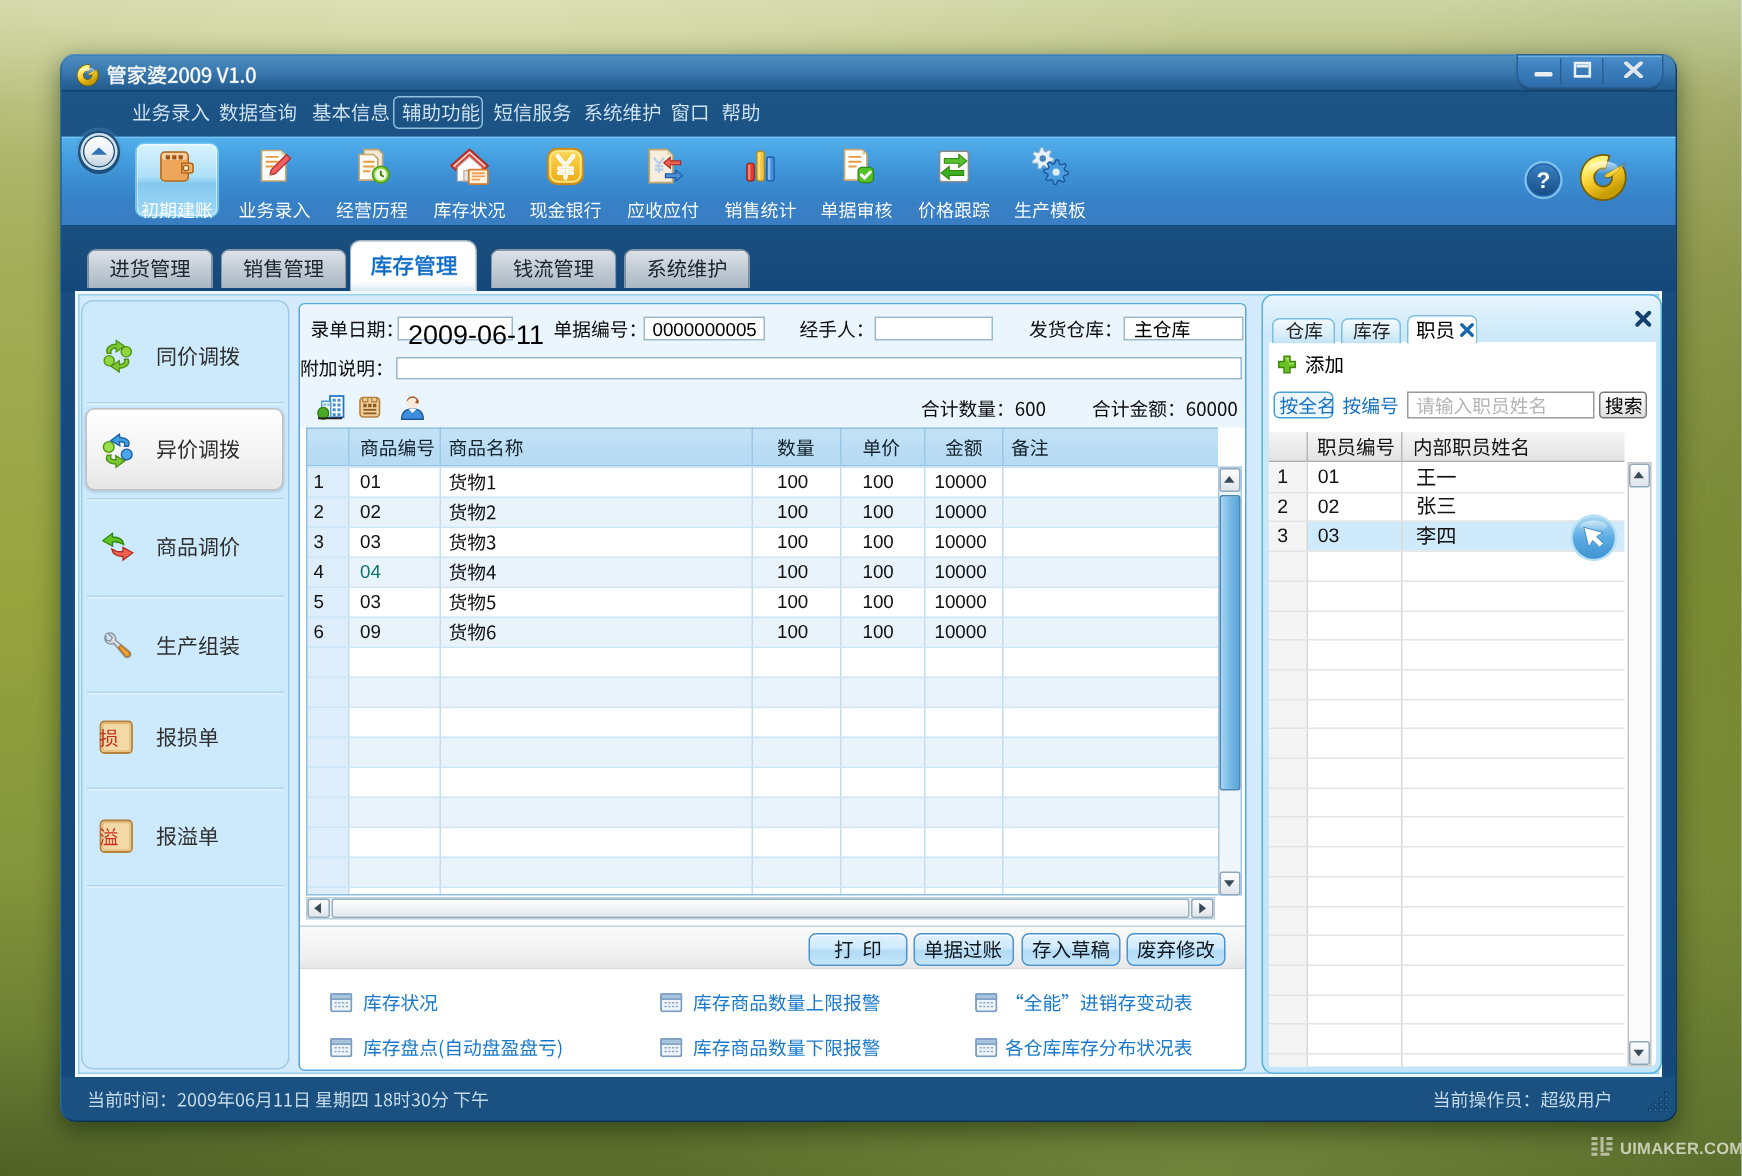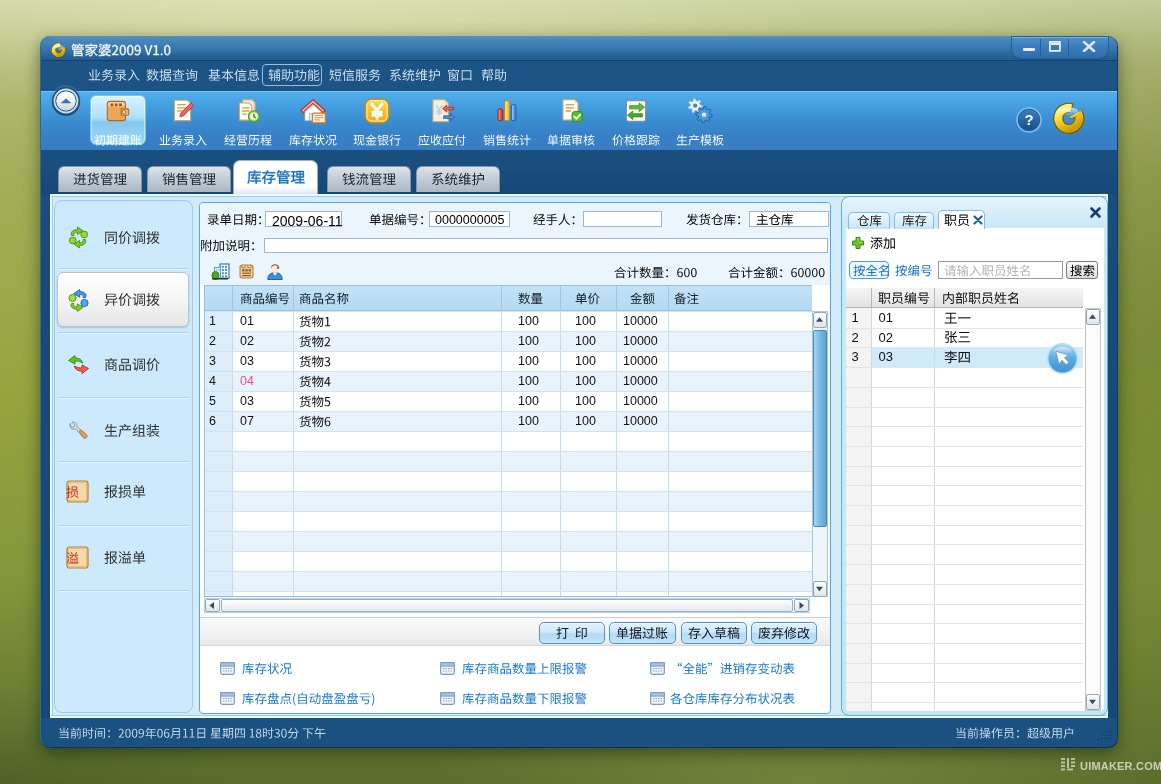--- a/index.html
+++ b/index.html
@@ -498,21 +498,21 @@
 <svg class="tx " style="left:207px;top:209.5px;" width="64" height="19">
     <g transform="translate(0 14.2) scale(0.025)" fill="#101010">
       <use href="#u5F55" x="0"></use>
       <use href="#u5355" x="500"></use>
       <use href="#u65E5" x="1000"></use>
       <use href="#u671F" x="1500"></use>
       <use href="#uFF1A" x="2000"></use>
     </g>
   </svg>
 <div class="abs" style="left:264.5px;top:211px;width:77.5px;height:16px;background:#ffffff;border:1px solid #9ab8ce;"></div>
-<div class="lat" style="left:272px;top:213px;font-size:14px;color:#000">2009-06-11</div>
+<div class="lat" style="left:272px;top:213px;font-size:18px;color:#000">2009-06-11</div>
 <svg class="tx " style="left:369px;top:209.5px;" width="64" height="19">
     <g transform="translate(0 14.2) scale(0.025)" fill="#101010">
       <use href="#u5355" x="0"></use>
       <use href="#u636E" x="500"></use>
       <use href="#u7F16" x="1000"></use>
       <use href="#u53F7" x="1500"></use>
       <use href="#uFF1A" x="2000"></use>
     </g>
   </svg>
 <div class="abs" style="left:428.5px;top:211px;width:81.5px;height:16px;background:#ffffff;border:1px solid #9ab8ce;"></div>
@@ -723,21 +723,21 @@
     <g transform="translate(0 14.2) scale(0.025)" fill="#111111">
       <use href="#u8D27" x="0"></use>
       <use href="#u7269" x="500"></use>
       <use href="#u33" x="1000"></use>
     </g>
   </svg>
 <div class="lat" style="left:518px;top:354px;font-size:12.5px;color:#111">100</div>
 <div class="lat" style="left:575px;top:354px;font-size:12.5px;color:#111">100</div>
 <div class="lat" style="left:623px;top:354px;font-size:12.5px;color:#111">10000</div>
 <div class="lat" style="left:209px;top:374px;font-size:12.5px;color:#111">4</div>
-<div class="lat" style="left:240px;top:374px;font-size:12.5px;color:#ec4899">04</div>
+<div class="lat" style="left:240px;top:374px;font-size:12.5px;color:#0f766e">04</div>
 <svg class="tx " style="left:299px;top:371.5px;" width="34" height="19">
     <g transform="translate(0 14.2) scale(0.025)" fill="#111111">
       <use href="#u8D27" x="0"></use>
       <use href="#u7269" x="500"></use>
       <use href="#u34" x="1000"></use>
     </g>
   </svg>
 <div class="lat" style="left:518px;top:374px;font-size:12.5px;color:#111">100</div>
 <div class="lat" style="left:575px;top:374px;font-size:12.5px;color:#111">100</div>
 <div class="lat" style="left:623px;top:374px;font-size:12.5px;color:#111">10000</div>
@@ -747,21 +747,21 @@
     <g transform="translate(0 14.2) scale(0.025)" fill="#111111">
       <use href="#u8D27" x="0"></use>
       <use href="#u7269" x="500"></use>
       <use href="#u35" x="1000"></use>
     </g>
   </svg>
 <div class="lat" style="left:518px;top:394px;font-size:12.5px;color:#111">100</div>
 <div class="lat" style="left:575px;top:394px;font-size:12.5px;color:#111">100</div>
 <div class="lat" style="left:623px;top:394px;font-size:12.5px;color:#111">10000</div>
 <div class="lat" style="left:209px;top:414px;font-size:12.5px;color:#111">6</div>
-<div class="lat" style="left:240px;top:414px;font-size:12.5px;color:#111">07</div>
+<div class="lat" style="left:240px;top:414px;font-size:12.5px;color:#111">09</div>
 <svg class="tx " style="left:299px;top:411.5px;" width="34" height="19">
     <g transform="translate(0 14.2) scale(0.025)" fill="#111111">
       <use href="#u8D27" x="0"></use>
       <use href="#u7269" x="500"></use>
       <use href="#u36" x="1000"></use>
     </g>
   </svg>
 <div class="lat" style="left:518px;top:414px;font-size:12.5px;color:#111">100</div>
 <div class="lat" style="left:575px;top:414px;font-size:12.5px;color:#111">100</div>
 <div class="lat" style="left:623px;top:414px;font-size:12.5px;color:#111">10000</div>

